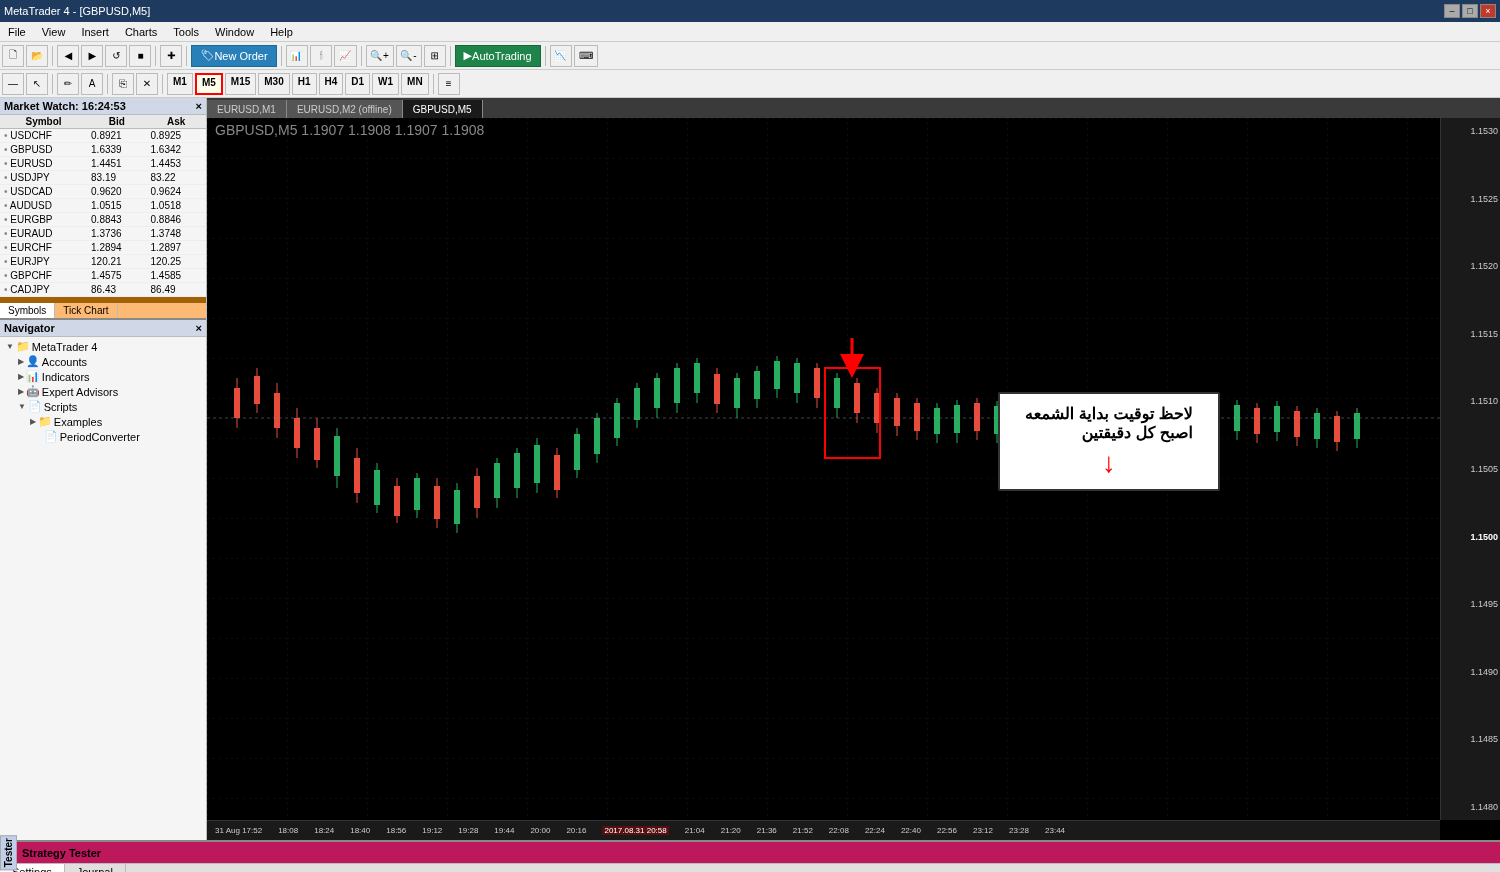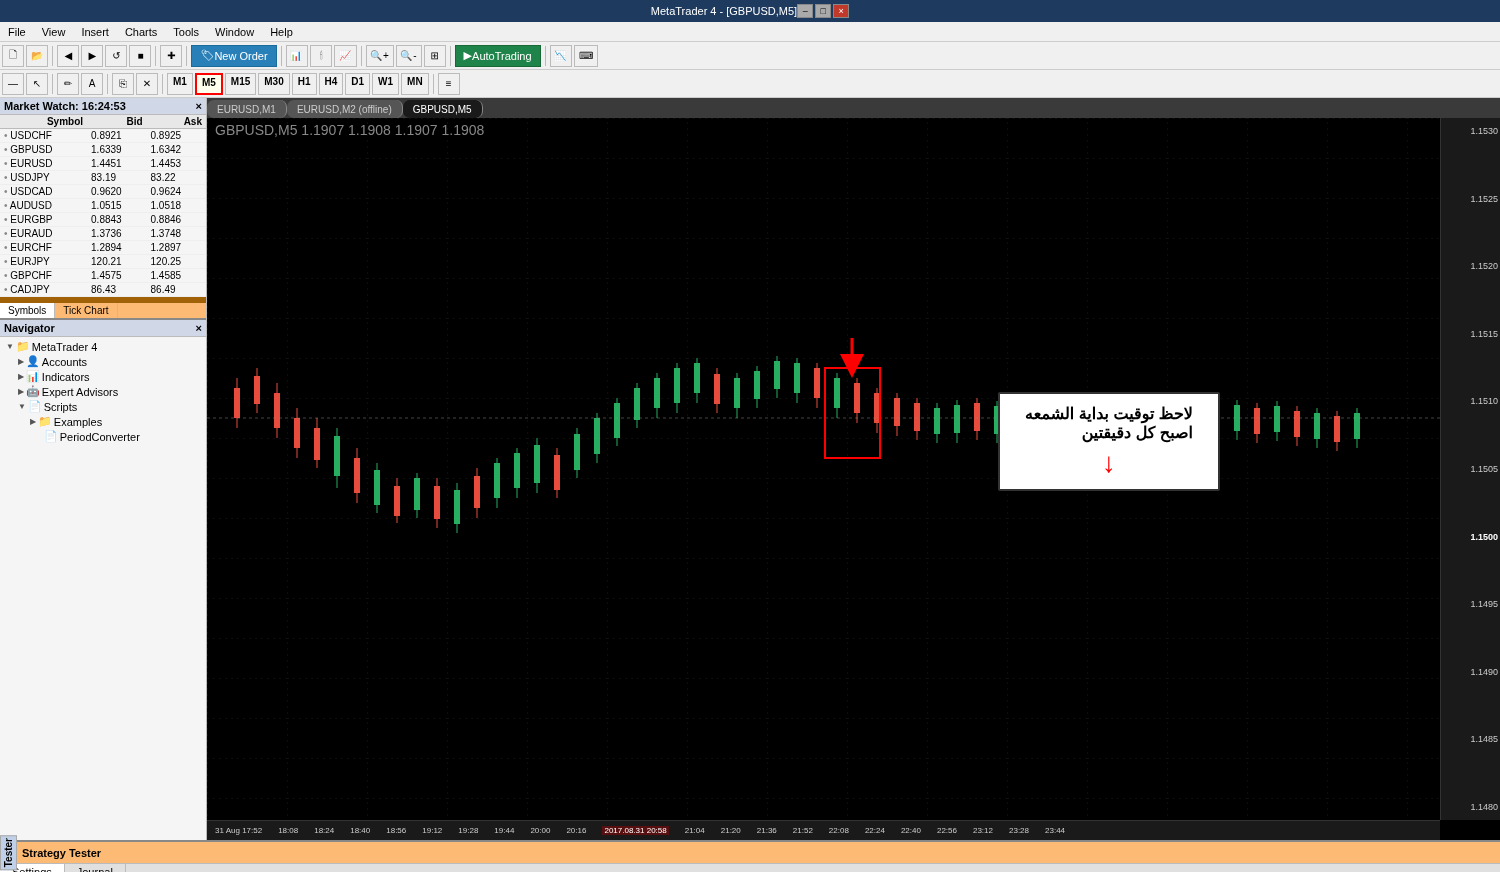--- a/index.html
+++ b/index.html
@@ -1,19 +1,19 @@
 <!DOCTYPE html>
 <html><head>
   <meta charset="utf-8">
   <style>
     * { margin: 0; padding: 0; box-sizing: border-box; }
     body { width: 1500px; height: 872px; background: #1a1a2e; font-family: 'Segoe UI', Tahoma, sans-serif; font-size: 11px; color: #000; overflow: hidden; }
 
     
-    #titlebar { background: #1e3a5f; color: #fff; height: 22px; display: flex; align-items: center; justify-content: center; padding: 0 4px; }
+    #titlebar { background: #1e3a5f; color: #fff; height: 22px; display: flex; align-items: center; justify-content: space-between; padding: 0 4px; }
     #titlebar .win-controls { display: flex; gap: 2px; }
     #titlebar .win-btn { width: 16px; height: 14px; background: #aaa; border: 1px solid #888; cursor: pointer; font-size: 9px; display: flex; align-items: center; justify-content: center; color: #000; }
     #titlebar .win-btn.close { background: #c0392b; color: #fff; }
 
     
     #menubar { background: #f0f0f0; height: 20px; display: flex; align-items: center; border-bottom: 1px solid #ccc; }
     #menubar span { padding: 0 8px; cursor: pointer; font-size: 11px; }
 
     
     #toolbar1 { background: #f0f0f0; height: 28px; display: flex; align-items: center; border-bottom: 1px solid #ccc; padding: 0 2px; gap: 2px; }
@@ -25,21 +25,21 @@
     .period-btn { background: #f0f0f0; border: 1px solid #bbb; padding: 2px 5px; cursor: pointer; font-size: 10px; height: 22px; font-weight: bold; }
 
     
     #main { display: flex; height: calc(872px - 22px - 20px - 28px - 28px - 20px - 12px); }
 
     
     #left-panel { width: 207px; background: #f5f5f5; border-right: 1px solid #bbb; display: flex; flex-direction: column; }
     #market-watch { flex: 0 0 auto; }
     #mw-header { background: #d0d8e8; padding: 2px 4px; font-weight: bold; font-size: 11px; border-bottom: 1px solid #bbb; display: flex; justify-content: space-between; }
     #mw-table { width: 100%; border-collapse: collapse; font-size: 10px; }
-    #mw-table th { background: #e8e8e8; padding: 1px 4px; border-bottom: 1px solid #bbb; text-align: right; }
+    #mw-table th { background: #e8e8e8; padding: 1px 4px; border-bottom: 1px solid #bbb; text-align: center; }
     #mw-table td { padding: 1px 4px; border-bottom: 1px solid #eee; }
     .mw-dot { color: #888; }
     .bid-cell { color: #000; }
     .ask-cell { color: #000; }
     .mw-tabs { display: flex; background: #fdba74; border-top: 6px solid #a16207; }
     .mw-tab { padding: 2px 8px; font-size: 10px; cursor: pointer; border-right: 1px solid #bbb; }
     .mw-tab.active { background: #fff; border-bottom: none; }
 
     
     #navigator { flex: 1; border-top: 2px solid #888; }
@@ -47,39 +47,39 @@
     #nav-tree { padding: 2px; font-size: 11px; }
     .nav-item { display: flex; align-items: center; padding: 1px 2px; cursor: pointer; }
     .nav-item.level1 { padding-left: 4px; }
     .nav-item.level2 { padding-left: 16px; }
     .nav-item.level3 { padding-left: 28px; }
     .triangle { color: #555; margin-right: 2px; font-size: 8px; }
 
     
     #chart-area { flex: 1; background: #000; display: flex; flex-direction: column; }
     #chart-tabs { background: #3a3a3a; height: 20px; display: flex; align-items: flex-end; }
-    .chart-tab { background: #555; color: #ccc; padding: 2px 10px; font-size: 10px; cursor: pointer; border-right: 1px solid #888; height: 18px; display: flex; align-items: center; border-radius: 7px; }
+    .chart-tab { background: #555; color: #ccc; padding: 2px 10px; font-size: 10px; cursor: pointer; border-right: 1px solid #888; height: 18px; display: flex; align-items: center; }
     .chart-tab.active { background: #1a1a1a; color: #fff; }
     #chart-container { flex: 1; position: relative; background: #000; overflow: hidden; }
     #chart-header { color: #888; font-size: 14px; padding: 2px 4px; position: absolute; top: 2px; left: 4px; z-index: 10; }
 
     
     #price-axis { position: absolute; right: 0; top: 0; width: 60px; bottom: 20px; background: #1a1a1a; border-left: 1px solid #333; display: flex; flex-direction: column; justify-content: space-between; padding: 8px 2px; }
     .price-label { color: #ccc; font-size: 9px; text-align: right; }
 
     
     #time-axis { position: absolute; bottom: 0; left: 0; right: 60px; height: 20px; background: #1a1a1a; border-top: 1px solid #333; display: flex; align-items: center; overflow: hidden; }
     .time-label { color: #ccc; font-size: 8px; white-space: nowrap; margin: 0 8px; }
 
     
     #annotation { position: absolute; right: 120px; top: 40%; background: #fff; border: 2px solid #333; padding: 10px 25px; text-align: right; font-size: 16px; font-weight: bold; color: #000; z-index: 20; border-radius: 2px; direction: rtl; }
 
     
     #bottom-panel { background: #f0f0f0; border-top: 2px solid #888; }
-    #tester-header { background: #fdba74; height: 22px; display: flex; align-items: center; padding: 0 8px; border-bottom: 1px solid #bbb; font-weight: bold; font-size: 11px; }
+    #tester-header { background: #be185d; height: 22px; display: flex; align-items: center; padding: 0 8px; border-bottom: 1px solid #bbb; font-weight: bold; font-size: 11px; }
     #tester-tabs { display: flex; background: #e0e0e0; border-bottom: 1px solid #bbb; }
     .tester-tab { padding: 2px 12px; font-size: 11px; cursor: pointer; border-right: 1px solid #bbb; }
     .tester-tab.active { background: #fff; }
 
     
     .grid-svg { position: absolute; top: 0; left: 0; right: 60px; bottom: 20px; }
 
     
     .period-m5-box { border: 2px solid red; background: #ffe; }
   </style>

